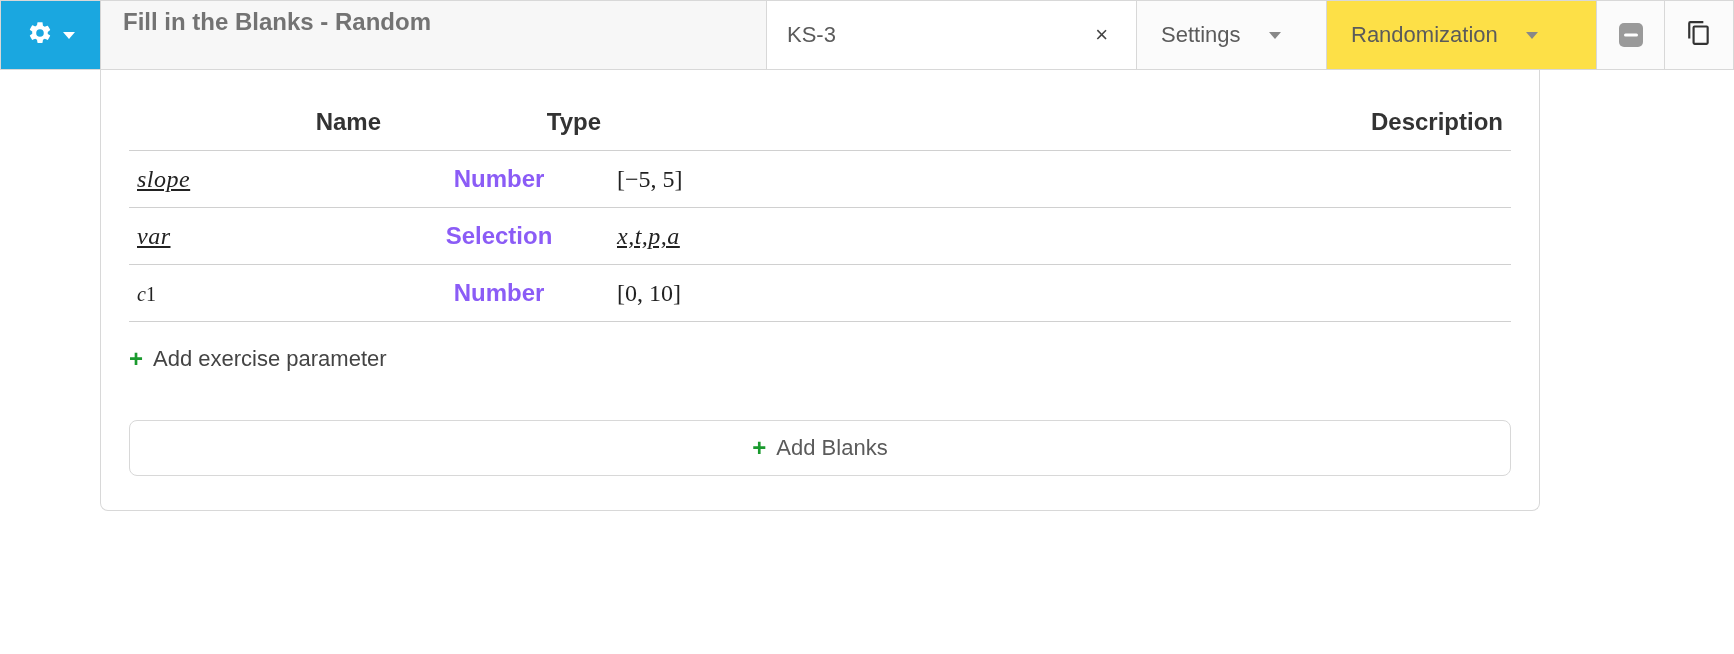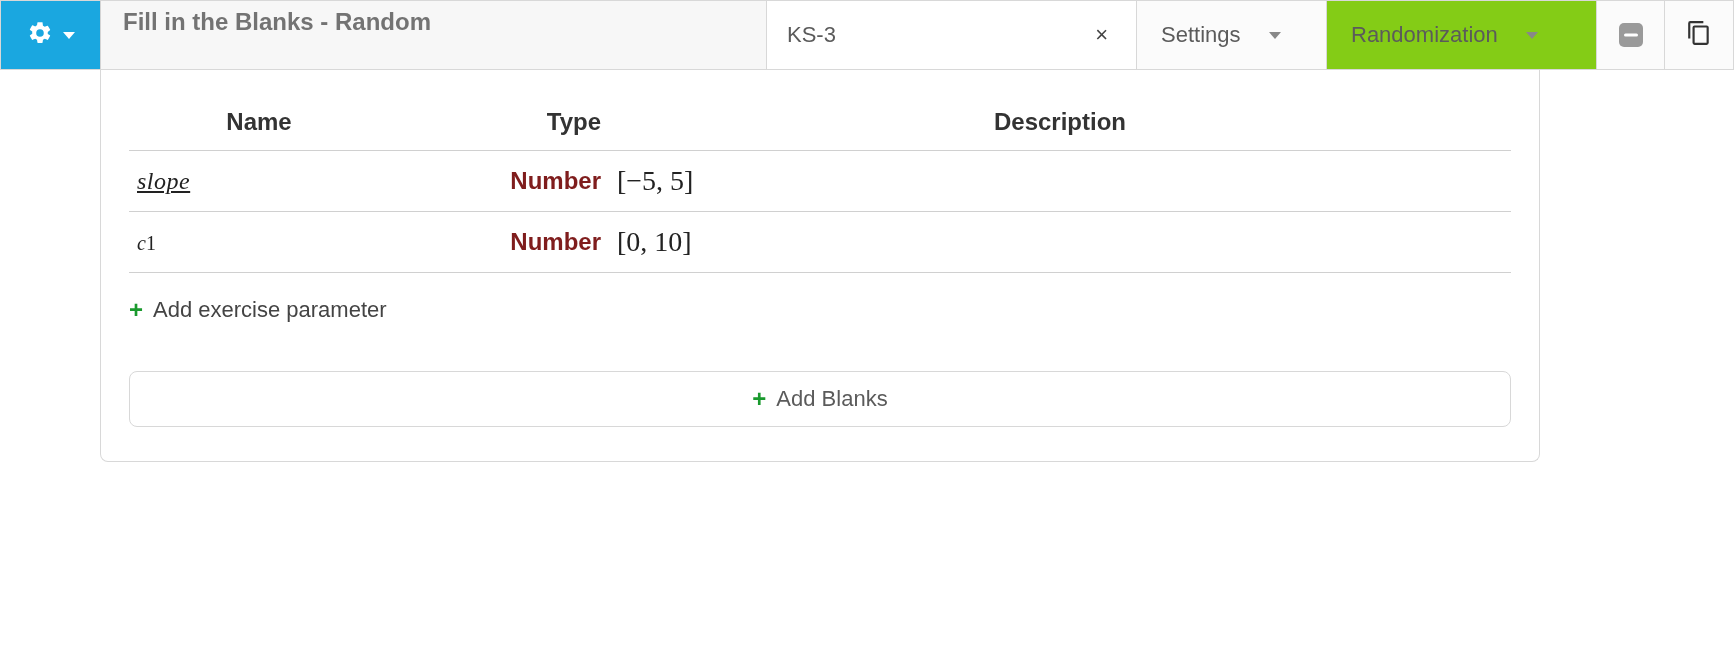--- a/index.html
+++ b/index.html
@@ -74,21 +74,21 @@
     align-items: center;
     padding: 8px 24px;
     gap: 28px;
     border-right: 1px solid #d8d8d8;
     color: #5b5b5b;
     font-size: 22px;
     cursor: pointer;
     background: #fbfbfb;
   }
   .dropdown-segment.active {
-    background: #84cc16;
+    background: #fde047;
   }
   .dropdown-segment .caret-down { border-top-color: #888; }
   .icon-segment {
     display: flex;
     align-items: center;
     justify-content: center;
     width: 68px;
     border-right: 1px solid #d8d8d8;
     cursor: pointer;
     background: #fbfbfb;
@@ -113,50 +113,50 @@
     padding: 28px 28px 34px 28px;
     min-width: 1200px;
     max-width: 1440px;
   }
 
   .param-table {
     width: 100%;
     border-collapse: collapse;
   }
   .param-table th {
-    text-align: center;
+    text-align: right;
     font-weight: 700;
     font-size: 24px;
     color: #333;
     padding: 10px 8px 14px 8px;
     border-bottom: 1px solid #d0d0d0;
   }
   .param-table th.col-type { text-align: right; }
   .param-table td {
     padding: 14px 8px;
     border-bottom: 1px solid #d0d0d0;
     font-size: 24px;
     vertical-align: middle;
   }
   .param-table tr:last-child td { border-bottom: 1px solid #d0d0d0; }
   .col-name { width: 260px; }
-  .col-type { width: 220px; text-align: right; font-weight: 700; color: #7f1d1d; }
+  .col-type { width: 220px; text-align: center; font-weight: 700; color: #8b5cf6; }
   .col-desc { }
   .math-ital {
     font-family: "Georgia", "Times New Roman", serif;
     font-style: italic;
     font-size: 24px;
     color: #222;
     letter-spacing: 0.5px;
     text-decoration: underline;
   }
   .math-upright {
     font-family: "Georgia", "Times New Roman", serif;
     font-style: normal;
-    font-size: 28px;
+    font-size: 24px;
     color: #222;
   }
   .mix { font-family: "Georgia","Times New Roman",serif; font-size:20px; color:#222; }
   .mix .it { font-style: italic; }
 
   .add-param {
     display: inline-flex;
     align-items: center;
     gap: 10px;
     margin-top: 24px;
@@ -242,20 +242,25 @@
         <th class="col-desc">Description</th>
       </tr>
     </thead>
     <tbody>
       <tr>
         <td class="col-name"><span class="math-ital">slope</span></td>
         <td class="col-type">Number</td>
         <td class="col-desc"><span class="math-upright">[−5, 5]</span></td>
       </tr>
       <tr>
+        <td class="col-name"><span class="math-ital">var</span></td>
+        <td class="col-type">Selection</td>
+        <td class="col-desc"><span class="math-ital">x,t,p,a</span></td>
+      </tr>
+      <tr>
         <td class="col-name"><span class="mix"><span class="it">c</span>1</span></td>
         <td class="col-type">Number</td>
         <td class="col-desc"><span class="math-upright">[0, 10]</span></td>
       </tr>
     </tbody>
   </table>
 
   <div class="add-param">
     <span class="plus-icon">+</span>
     <span>Add exercise parameter</span>

